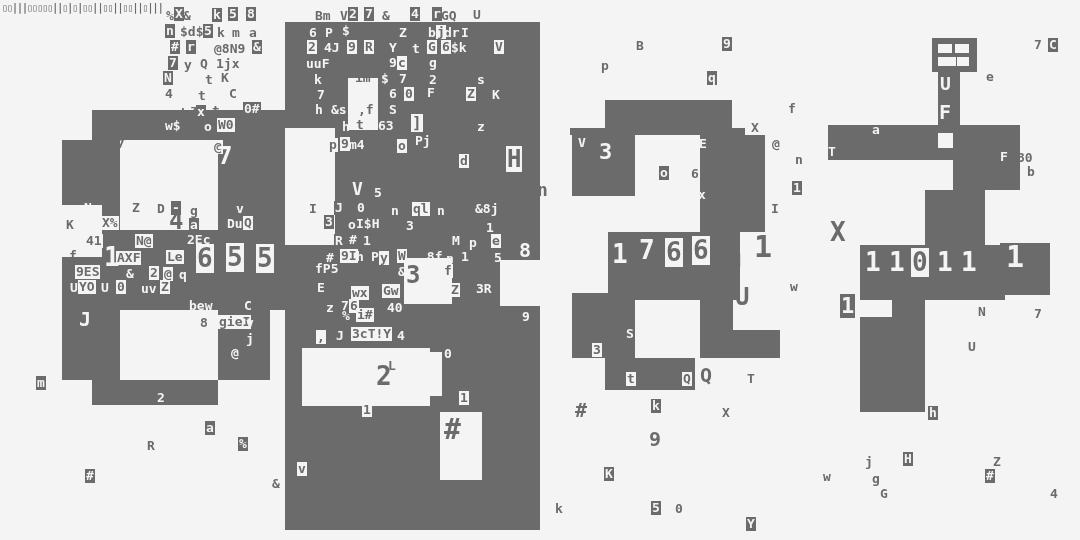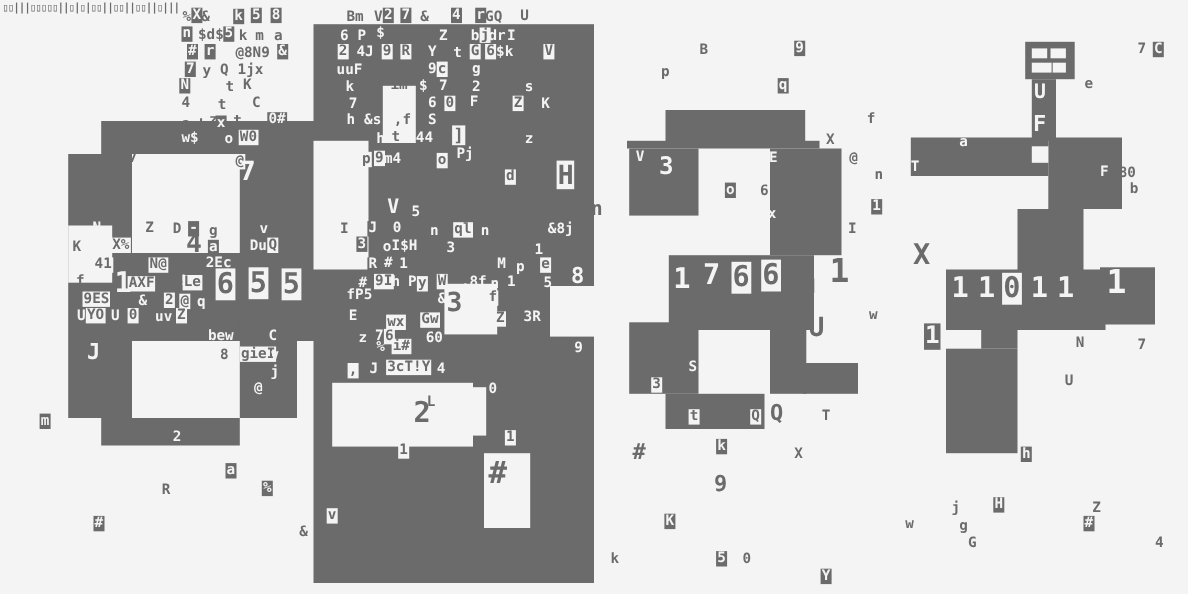--- a/index.html
+++ b/index.html
@@ -195,39 +195,39 @@
     <span class="glyph bgbox" style="left: 404px; top: 87px;">0</span>
     <span class="glyph bg" style="left: 427px; top: 86px;">F</span>
     <span class="glyph bgbox" style="left: 466px; top: 87px;">Z</span>
     <span class="glyph bg" style="left: 492px; top: 88px;">K</span>
     <span class="glyph bg" style="left: 315px; top: 103px;">h</span>
     <span class="glyph bg" style="left: 331px; top: 103px;">&amp;s</span>
     <span class="glyph fg" style="left: 358px; top: 103px;">,f</span>
     <span class="glyph bg" style="left: 389px; top: 103px;">S</span>
     <span class="glyph bg" style="left: 342px; top: 120px;">h</span>
     <span class="glyph fg" style="left: 356px; top: 118px;">t</span>
-    <span class="glyph bg" style="left: 378px; top: 119px;">44</span>
+    <span class="glyph bg" style="left: 378px; top: 119px;">63</span>
     <span class="glyph bgbox" style="left: 411px; top: 114px; font-size: 16px;">]</span>
     <span class="glyph bg" style="left: 477px; top: 120px;">z</span>
     <span class="glyph bgbox" style="left: 328px; top: 138px;">p</span>
     <span class="glyph bgbox" style="left: 340px; top: 137px;">9</span>
     <span class="glyph bg" style="left: 349px; top: 138px;">m4</span>
     <span class="glyph bgbox" style="left: 397px; top: 139px;">o</span>
     <span class="glyph bg" style="left: 415px; top: 134px;">Pj</span>
     <span class="glyph bgbox" style="left: 459px; top: 154px;">d</span>
     <span class="glyph bgbox" style="left: 506px; top: 146px; font-size: 24px;">H</span>
     <span class="glyph bg" style="left: 352px; top: 179px; font-size: 18px;">V</span>
     <span class="glyph bg" style="left: 374px; top: 186px;">5</span>
     <span class="glyph bg" style="left: 357px; top: 201px;">0</span>
     <span class="glyph fg" style="left: 309px; top: 202px;">I</span>
     <span class="glyph fgbox" style="left: 334px; top: 201px;">J</span>
     <span class="glyph bg" style="left: 391px; top: 204px;">n</span>
     <span class="glyph bgbox" style="left: 412px; top: 202px;">ql</span>
     <span class="glyph bg" style="left: 437px; top: 204px;">n</span>
-    <span class="glyph bg" style="left: 475px; top: 202px; margin-left: 23px;">&amp;8j</span>
+    <span class="glyph bg" style="left: 475px; top: 202px;">&amp;8j</span>
     <span class="glyph fgbox" style="left: 324px; top: 215px;">3</span>
     <span class="glyph fgbox" style="left: 347px; top: 218px;">o</span>
     <span class="glyph bg" style="left: 356px; top: 217px;">I$H</span>
     <span class="glyph bg" style="left: 406px; top: 219px;">3</span>
     <span class="glyph bg" style="left: 486px; top: 221px;">1</span>
     <span class="glyph fgbox" style="left: 334px; top: 234px;">R</span>
     <span class="glyph bg" style="left: 349px; top: 233px;">#</span>
     <span class="glyph bg" style="left: 363px; top: 234px;">1</span>
     <span class="glyph bg" style="left: 452px; top: 234px;">M</span>
     <span class="glyph bg" style="left: 469px; top: 236px;">p</span>
@@ -251,21 +251,21 @@
     <span class="glyph bgbox" style="left: 351px; top: 286px;">wx</span>
     <span class="glyph bgbox" style="left: 382px; top: 284px;">Gw</span>
     <span class="glyph bgbox" style="left: 450px; top: 283px;">Z</span>
     <span class="glyph bg" style="left: 476px; top: 282px;">3R</span>
     <span class="glyph bgbox" style="left: 405px; top: 262px; font-size: 24px;">3</span>
     <span class="glyph bg" style="left: 509px; top: 261px; font-size: 26px;">1</span>
     <span class="glyph bg" style="left: 522px; top: 310px;">9</span>
     <span class="glyph bg" style="left: 326px; top: 301px;">z</span>
     <span class="glyph bg" style="left: 341px; top: 299px;">7</span>
     <span class="glyph bgbox" style="left: 349px; top: 299px;">6</span>
-    <span class="glyph bg" style="left: 387px; top: 301px;">60</span>
+    <span class="glyph bg" style="left: 387px; top: 301px;">40</span>
     <span class="glyph bg" style="left: 342px; top: 309px;">%</span>
     <span class="glyph bgbox" style="left: 356px; top: 308px;">i#</span>
     <span class="glyph bgbox" style="left: 316px; top: 330px;">,</span>
     <span class="glyph bg" style="left: 336px; top: 329px;">J</span>
     <span class="glyph bgbox" style="left: 351px; top: 327px;">3cT!Y</span>
     <span class="glyph bg" style="left: 397px; top: 329px;">4</span>
     <span class="glyph bg" style="left: 444px; top: 347px;">0</span>
     <span class="glyph bgbox" style="left: 387px; top: 359px;">L</span>
     <span class="glyph fg" style="left: 376px; top: 362px; font-size: 26px;">2</span>
     <span class="glyph bgbox" style="left: 362px; top: 403px;">1</span>

